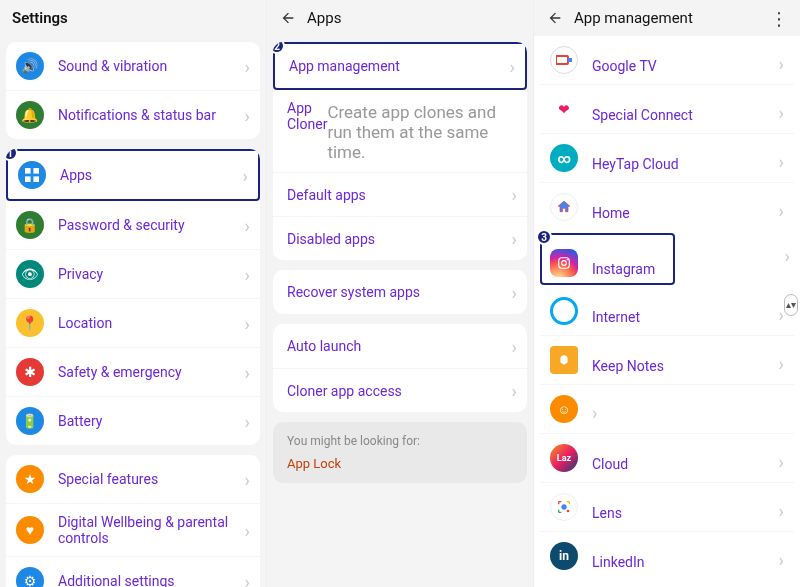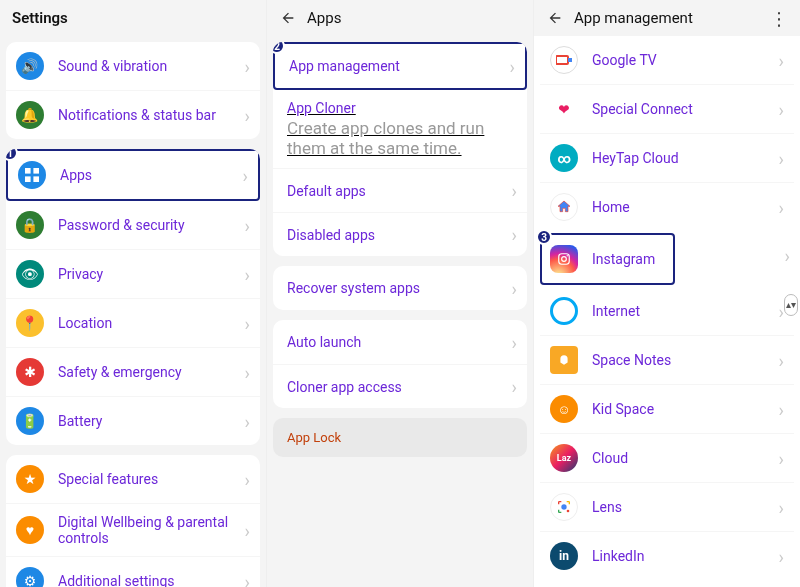--- a/index.html
+++ b/index.html
@@ -67,21 +67,21 @@
   .row-label {
     font-size: 14px;
     color: #6d28d9;
     flex: 1;
   }
   .row-sub {
     font-size: 17px;
     color: #999;
     margin-top: 2px;
   }
-  .row-text { flex:1; display:flex; flex-direction:column;text-decoration:underline; }
+  .row-text { flex:1; display:flex; flex-direction:row; }
   .chev {
     color: #ccc;
     font-size: 18px;
     flex-shrink: 0;
   }
   .highlight {
     border: 2.5px solid #1a237e;
     border-radius: 4px;
   }
   .badge {
@@ -98,21 +98,21 @@
     z-index: 2;
   }
   .hint-box {
     background: #e9e9e9;
     border-radius: 10px;
     padding: 12px 14px;
     margin-top: 4px;
   }
   .hint-title { font-size: 12px; color: #888; margin-bottom: 8px; }
   .hint-item { font-size: 13px; color: #c2410c; }
-  .pane3 .row { min-height: 48px; }
+  .pane3 .row { min-height: 48px; align-items: flex-end; }
   .app-icon {
     width: 28px; height:28px; border-radius:50%; margin-right:14px; flex-shrink:0;
     display:flex; align-items:center; justify-content:center; font-size:13px; color:#fff; font-weight:bold;
   }
   .noicon .row { padding-left: 14px; }
   .scroll-indicator {
     position:absolute; right:2px; top:50%;
     width:14px; height:22px; border-radius:8px;
     border:1px solid #bbb; background:#fff; font-size:10px; color:#555;
     display:flex; flex-direction:column; align-items:center; justify-content:center; line-height:8px;
@@ -254,20 +254,21 @@
         <span class="row-label">Auto launch</span>
         <span class="chev">›</span>
       </div>
       <div class="row">
         <span class="row-label">Cloner app access</span>
         <span class="chev">›</span>
       </div>
     </div>
 
     <div class="hint-box">
+      <div class="hint-title">You might be looking for:</div>
       <div class="hint-item">App Lock</div>
     </div>
   </div>
 </div>
 
 <div class="pane pane3">
   <div class="header">
     <div class="back-arrow">
       <svg width="16" height="16" viewBox="0 0 24 24">
           <path d="M20 11H7.8l5.6-5.6L12 4l-8 8 8 8 1.4-1.4L7.8 13H20z" fill="#333"></path>
@@ -330,26 +331,25 @@
       <div class="app-icon" style="background:#fff;border:3px solid #03a9f4;"></div>
       <span class="row-label">Internet</span>
       <span class="chev">›</span>
     </div>
     <div class="row">
       <div class="app-icon c-gold" style="border-radius:4px;">
         <svg width="12" height="12" viewBox="0 0 10 10">
             <path d="M5 1a3 3 0 0 1 3 3v3l-3 2-3-2V4a3 3 0 0 1 3-3z" fill="#fff"></path>
           </svg>
       </div>
-      <span class="row-label">Space Notes</span>
+      <span class="row-label">Keep Notes</span>
       <span class="chev">›</span>
     </div>
     <div class="row">
       <div class="app-icon c-orange">☺</div>
-      <span class="row-label">Kid Space</span>
       <span class="chev">›</span>
     </div>
     <div class="row">
       <div class="app-icon" style="background:linear-gradient(135deg,#f7971e,#e91e63,#1e3c72);font-size:9px;">Laz</div>
       <span class="row-label">Cloud</span>
       <span class="chev">›</span>
     </div>
     <div class="row">
       <div class="app-icon" style="background:#fff;border:1px solid #eee;">
         <svg width="16" height="16" viewBox="0 0 24 24">

